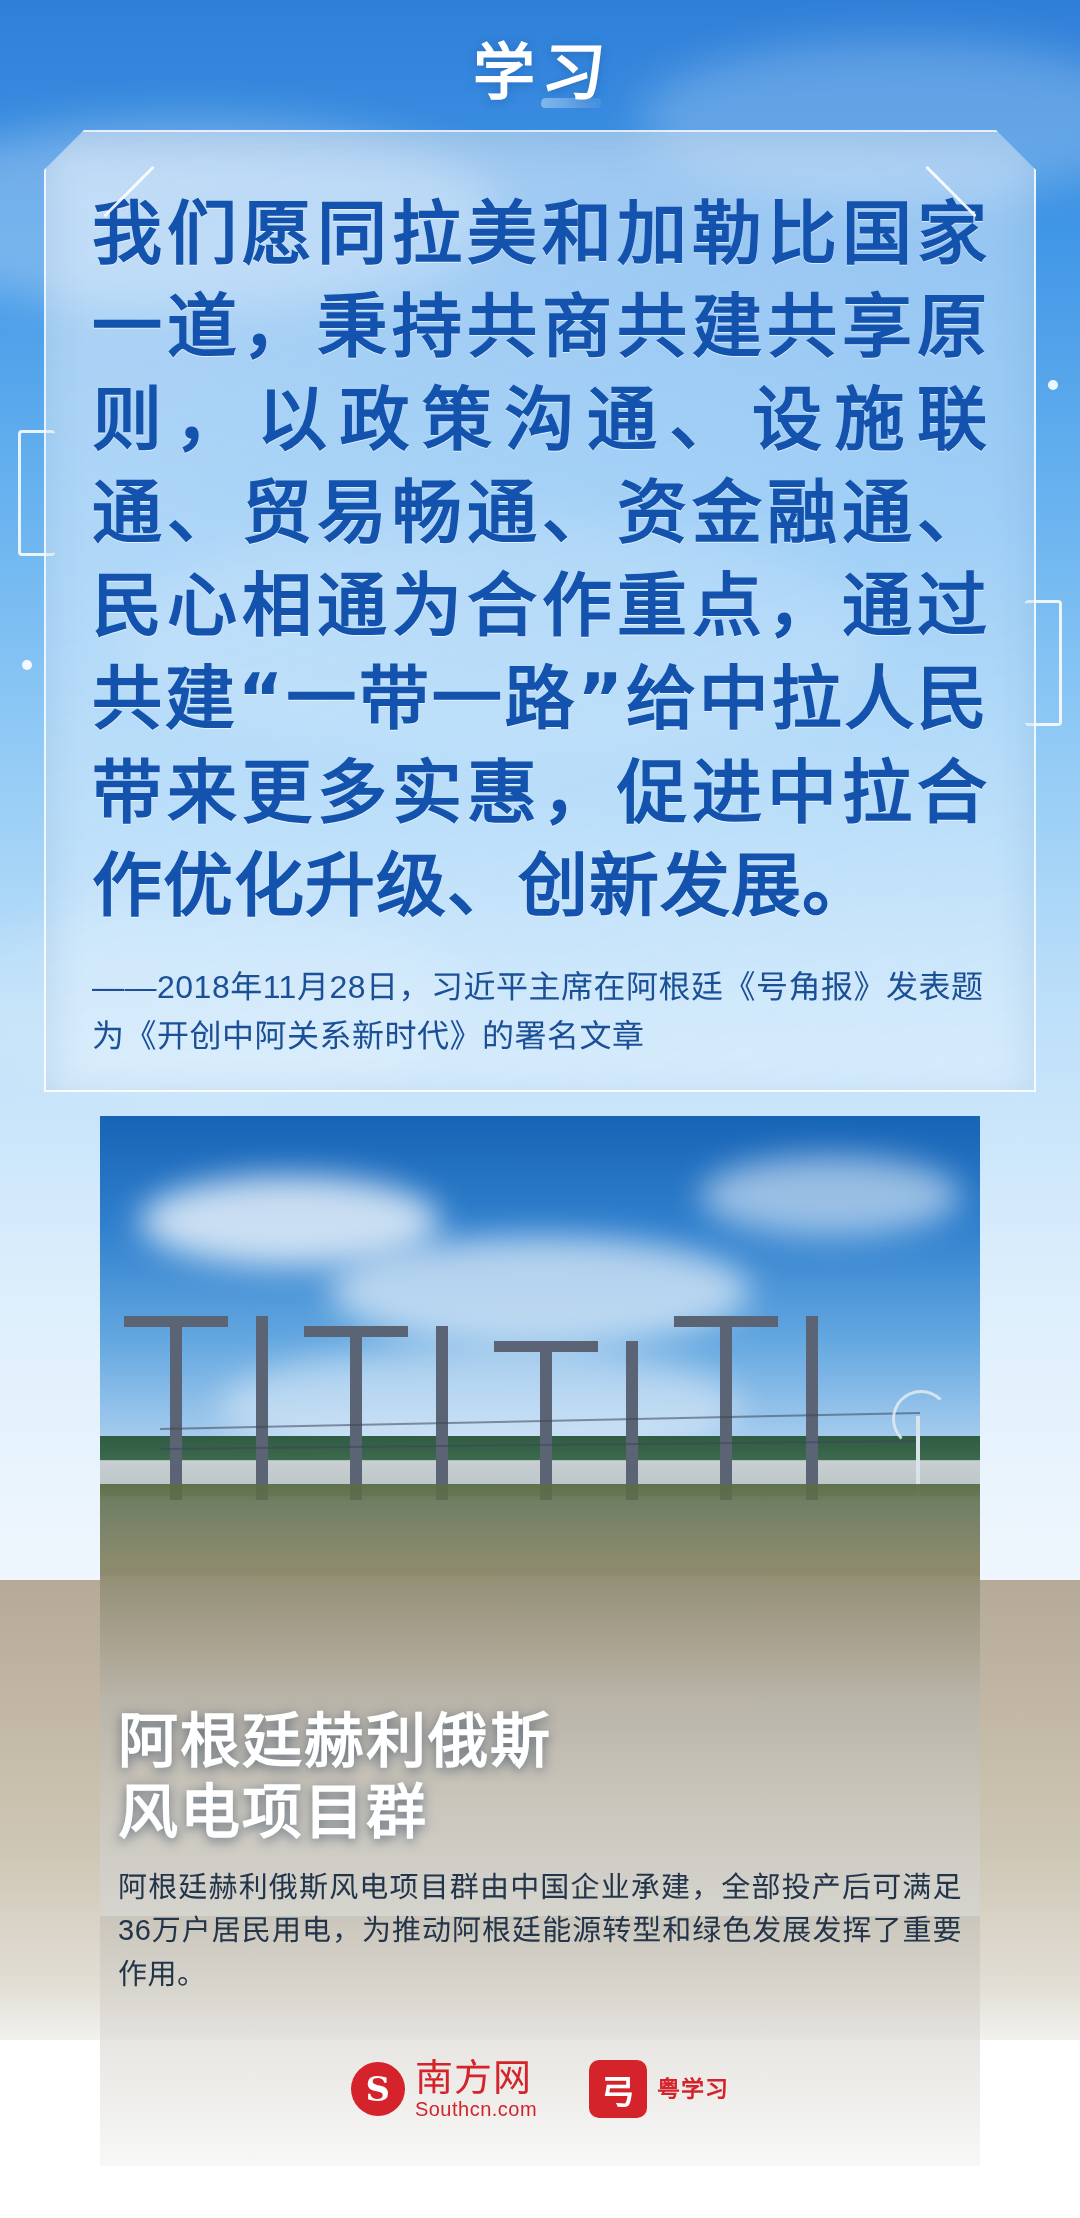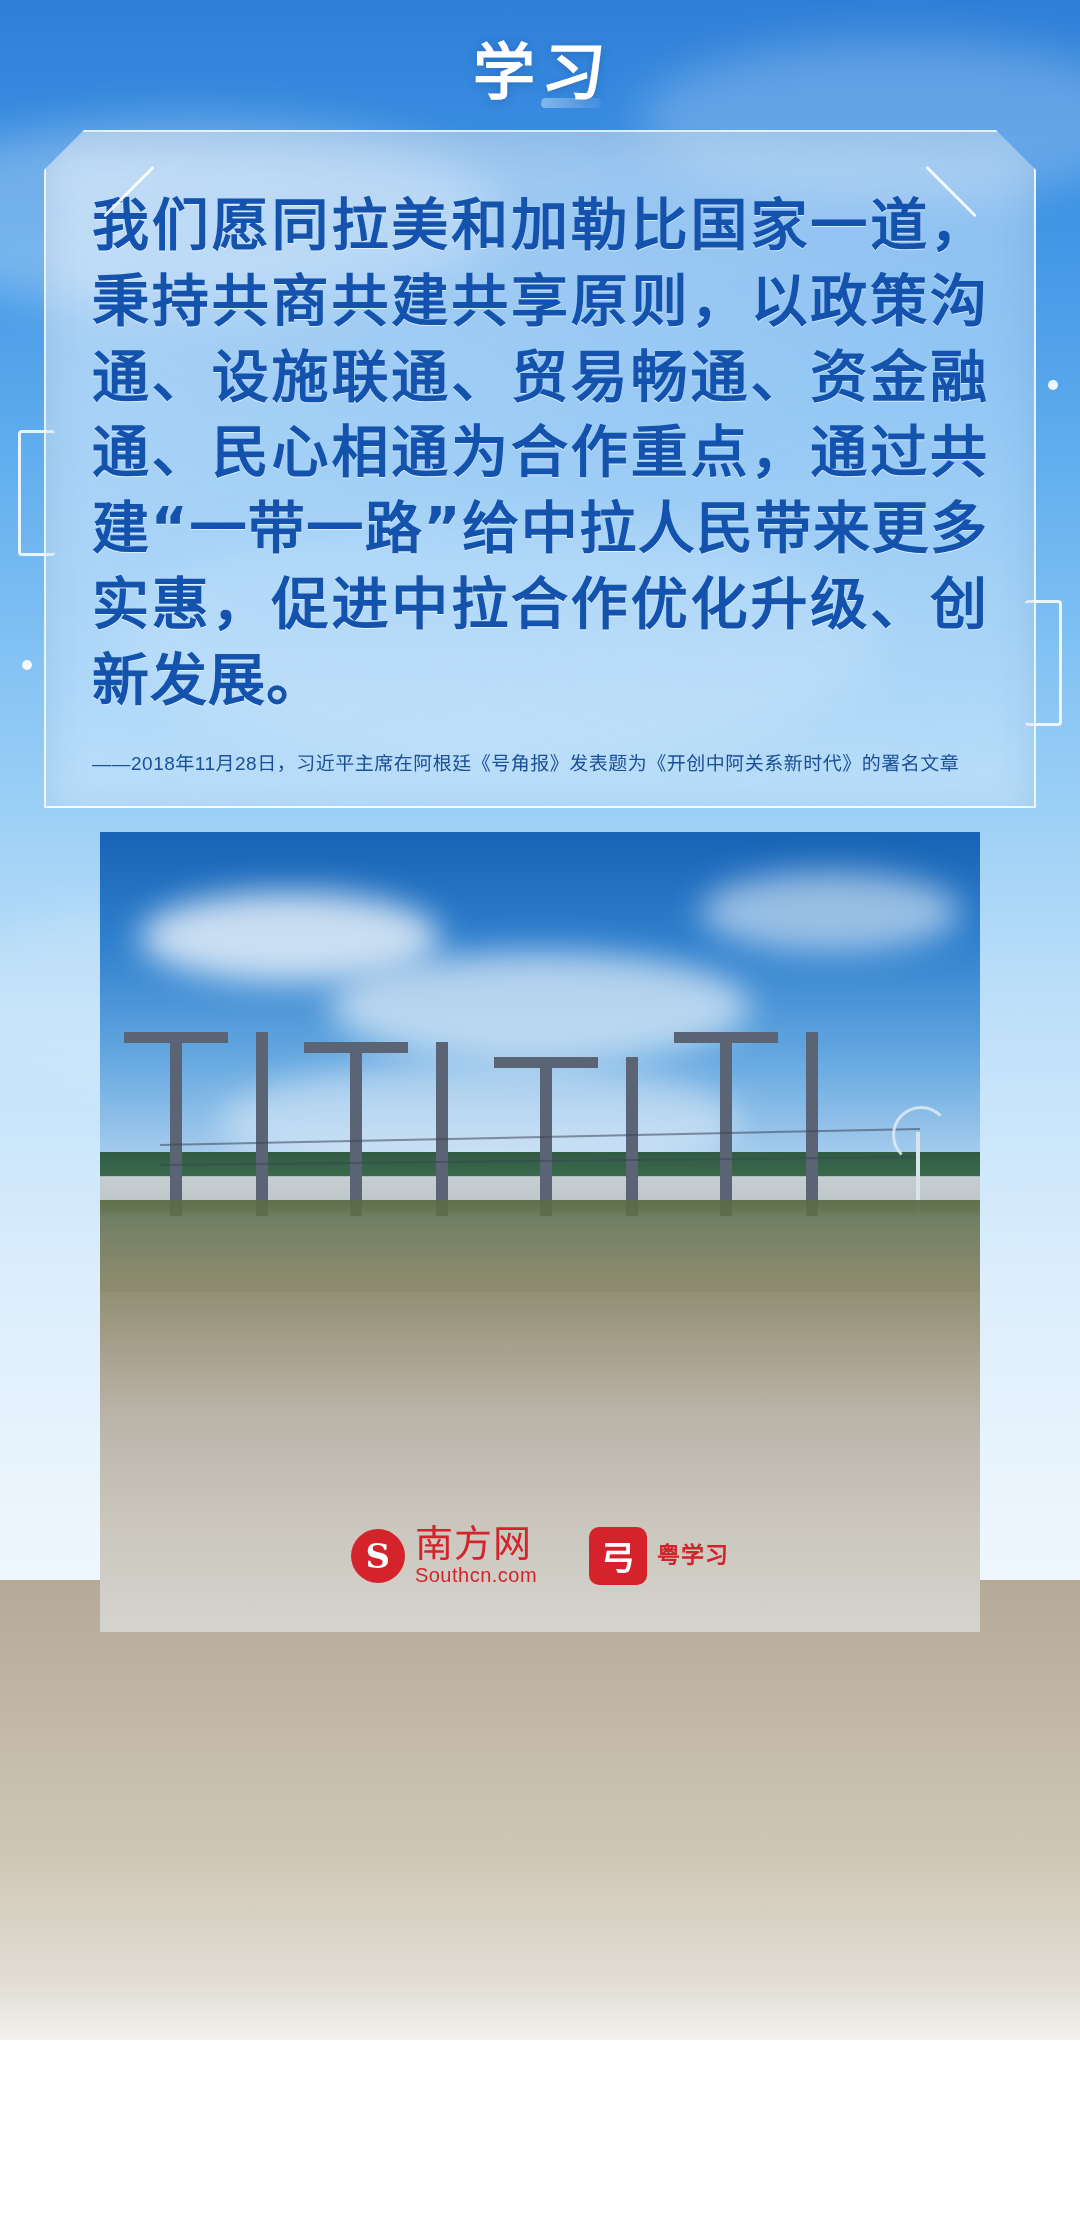--- a/index.html
+++ b/index.html
@@ -84,31 +84,31 @@
     background: rgba(255,255,255,0.9);
     height: 3px;
     border-radius: 2px;
   }
   .tick.t1 { width: 70px; left: 48px; top: 58px; transform: rotate(-45deg); }
   .tick.t2 { width: 70px; right: 48px; top: 58px; transform: rotate(45deg); }
 
   .quote-text {
     font-family: "DejaVu Sans", "Liberation Sans", sans-serif;
     font-weight: 700;
-    font-size: 57px;
+    font-size: 70px;
     line-height: 1.33;
     color: #1453ad;
     letter-spacing: 1px;
     text-align: justify;
     text-align-last: left;
     text-shadow: 0 1px 0 rgba(255,255,255,0.6);
     margin: 0 0 30px 0;
   }
   .quote-source {
-    font-size: 19px;
+    font-size: 32px;
     line-height: 1.55;
     color: #1b4f96;
     margin: 0;
     letter-spacing: .5px;
   }
 
   
   .side-deco {
     position: absolute;
     width: 34px;
@@ -361,20 +361,31 @@
       <div class="pylon" style="left:620px; height:200px;"></div>
       <div class="wire" style="left:60px; right:60px; top:38%; transform:rotate(-1.2deg);"></div>
       <div class="wire" style="left:60px; right:60px; top:41%; transform:rotate(-0.6deg);"></div>
       <div class="turbine" style="right:60px; top:300px; height:120px;"></div>
 
       <div class="grass-band"></div>
       <div class="ground"></div>
       <div class="photo-overlay"></div>
     </div>
 
+    <div class="lower">
+      <div class="lower-inner">
+        <div style="position:absolute; top:-210px; left:18px; right:18px;">
+          <h2 class="caption-title">
+            <span>阿根廷赫利俄斯</span><br>
+            <span>风电项目群</span>
+          </h2>
+          <p class="caption-body">阿根廷赫利俄斯风电项目群由中国企业承建，全部投产后可满足36万户居民用电，为推动阿根廷能源转型和绿色发展发挥了重要作用。</p>
+        </div>
+      </div>
+    </div>
 
     <div class="footer">
       <div class="logo-nf">
         <div class="mark">S</div>
         <div class="txt">
           <div class="cn">南方网</div>
           <div class="en">Southcn.com</div>
         </div>
       </div>
       <div class="logo-yx">

